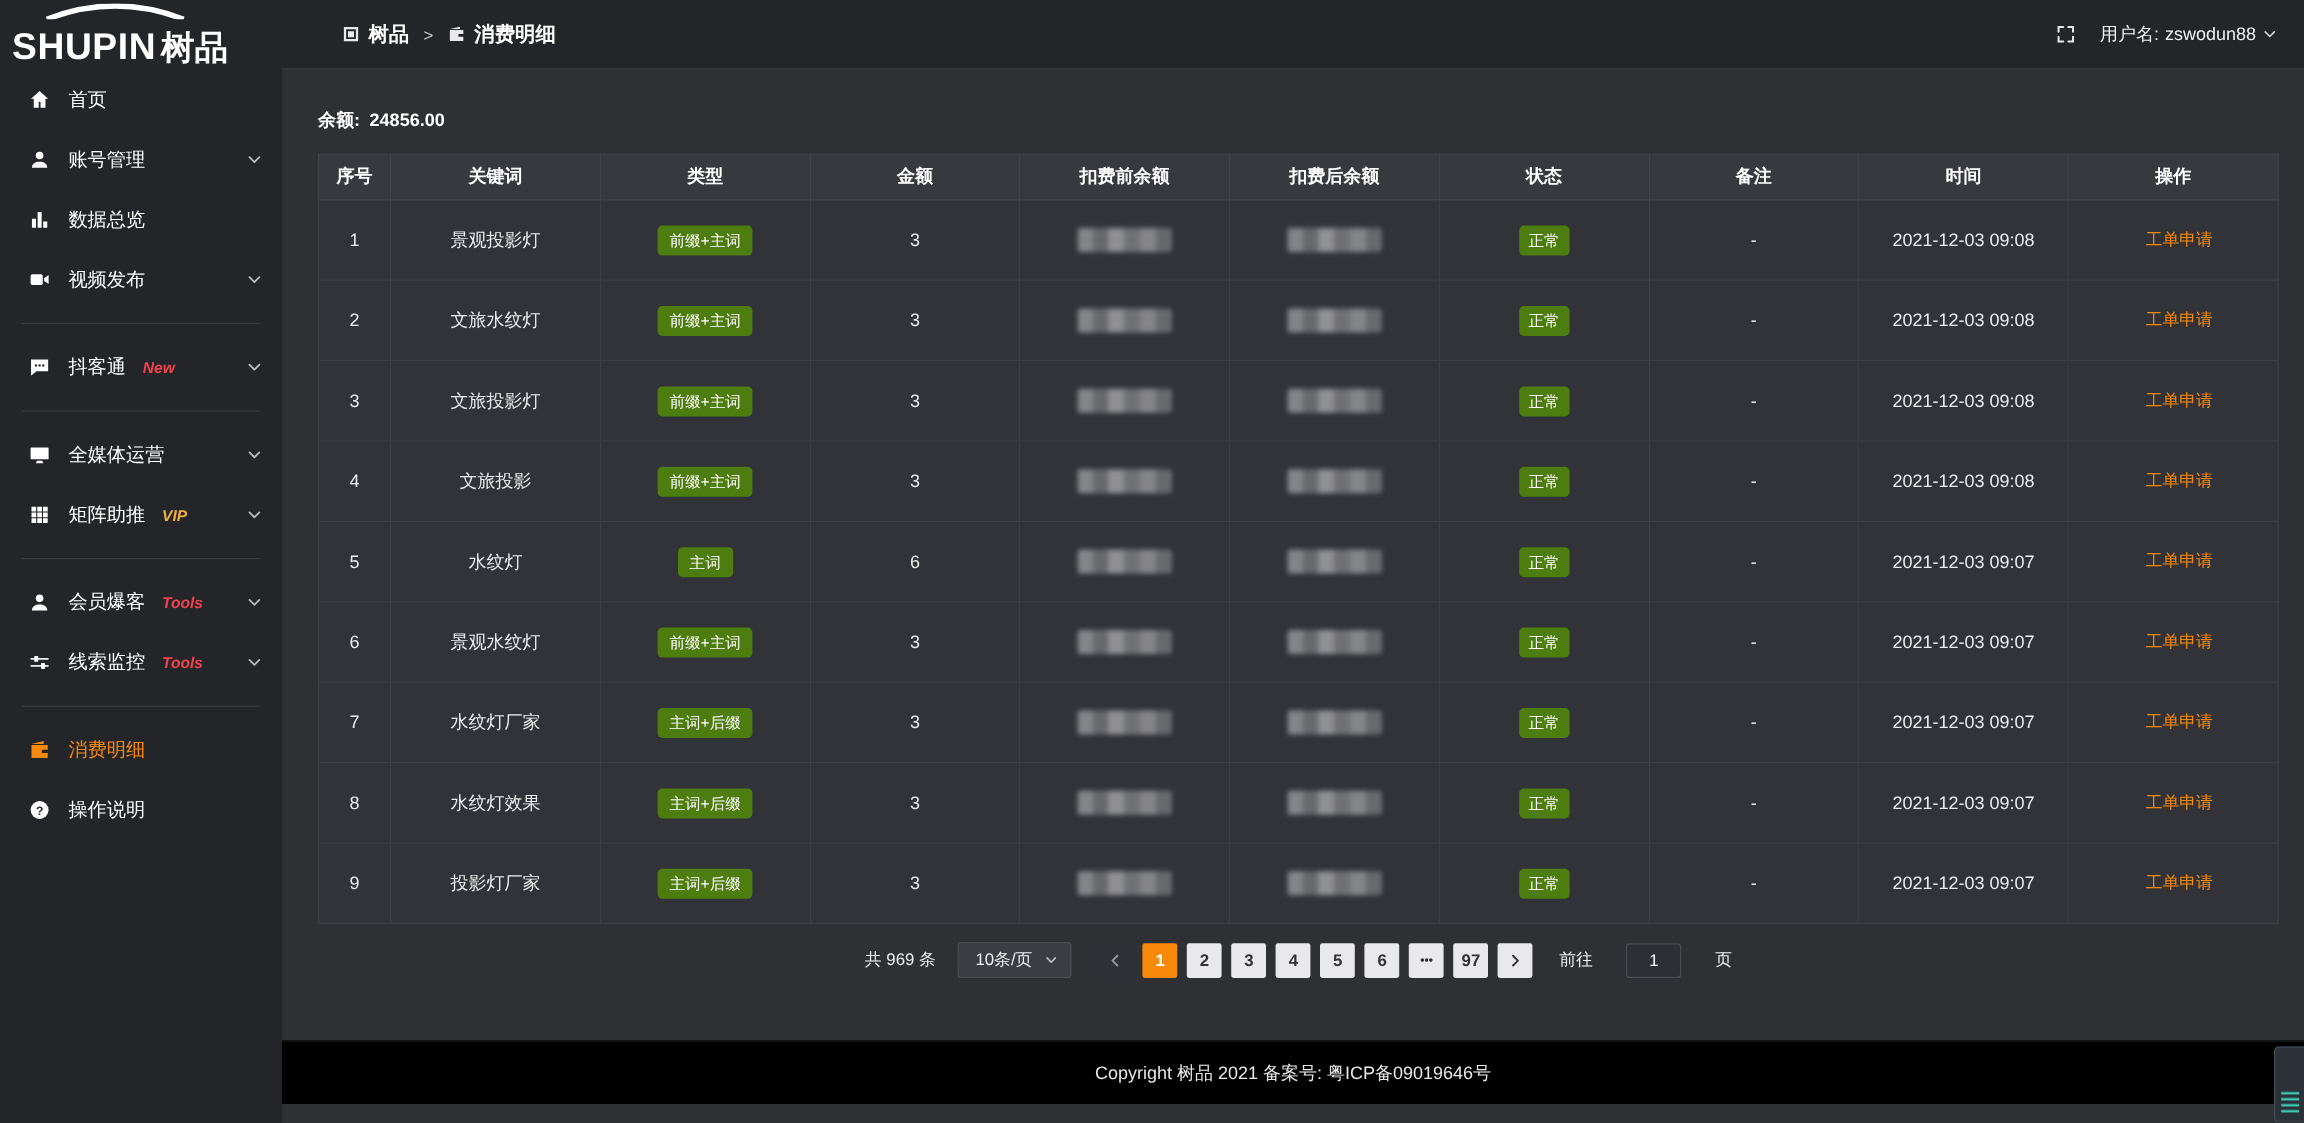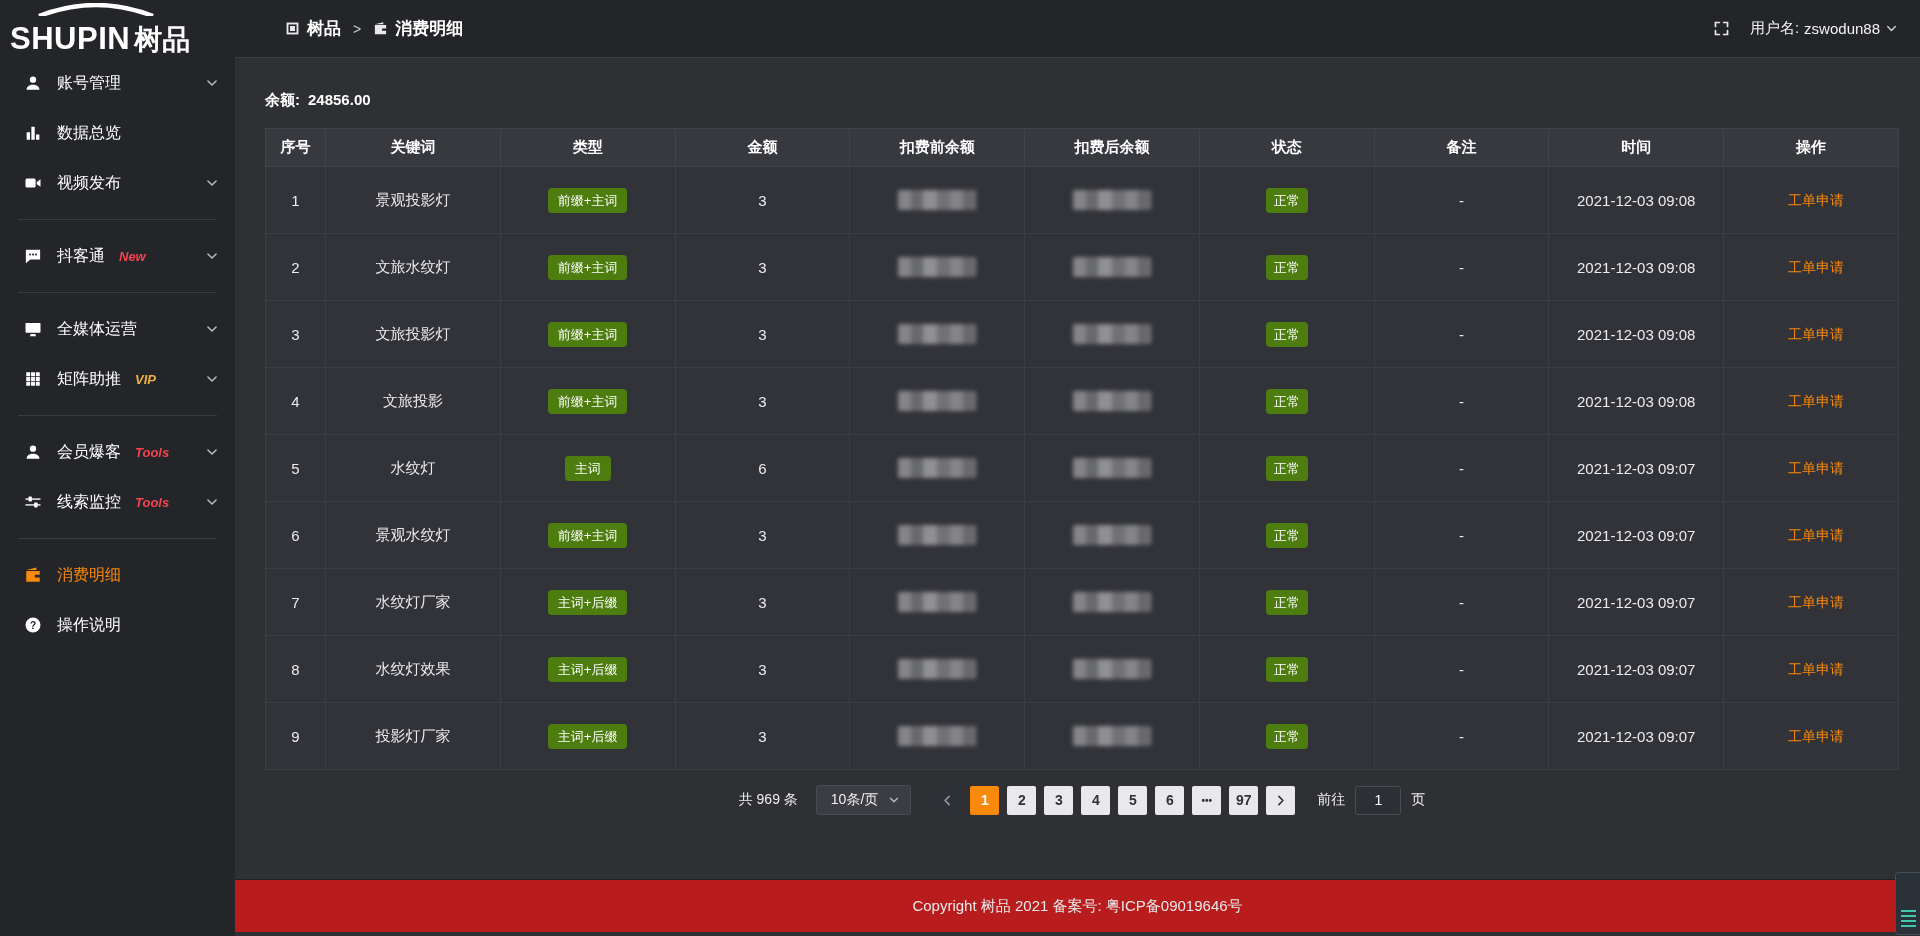--- a/index.html
+++ b/index.html
@@ -58,40 +58,48 @@
   .pagination { width:1634px; display:flex; justify-content:center; align-items:center; margin-top:15px; gap:8px; font-size:14px; color:#f0f0f2; }
   .pg-total { margin-right:10px; }
   .page-size-select { display:flex; align-items:center; gap:10px; background:#3c3d42; border:1px solid #4b4c51; border-radius:3px; height:30px; padding:0 10px 0 14px; cursor:pointer; margin-right:14px; }
   .select-chevron { width:12px; height:12px; color:#bdbec2; display:inline-flex; }
   .select-chevron svg { width:100%; height:100%; }
   .pg-btn { min-width:29px; height:29px; display:inline-flex; align-items:center; justify-content:center; background:#e9e9eb; color:#303237; font-weight:bold; border-radius:2px; cursor:pointer; padding:0 4px; }
   .pg-btn.prev { background:#303136; color:#97989c; }
   .pg-btn.active { background:#f9890a; color:#fff; }
   .pg-arrow { width:13px; height:13px; display:inline-flex; }
   .pg-arrow svg { width:100%; height:100%; }
-  .pg-goto { display:flex; align-items:center; gap:10px; margin-left:14px; }
+  .pg-goto { display:flex; align-items:center; gap:28px; margin-left:14px; }
   .goto-input { width:46px; height:29px; background:#2e2f34; border:1px solid #4b4c51; border-radius:3px; color:#fff; text-align:center; font-size:14px; font-family:inherit; }
   
-  .footer { position:fixed; left:235px; right:0; bottom:4px; height:53px; background:#b91c1c; display:flex; align-items:center; justify-content:center; font-size:15px; color:#e8e8ea; border-top:1px solid #202124; }
+  .footer { position:fixed; left:235px; right:0; bottom:16px; height:53px; background:#000000; display:flex; align-items:center; justify-content:center; font-size:15px; color:#e8e8ea; border-top:1px solid #202124; }
   
   .float-widget { position:fixed; right:0; bottom:1px; width:25px; height:63px; background:#2a3138; border:1px solid #40505a; border-right:none; border-radius:4px 0 0 4px; z-index:9; display:flex; flex-direction:column; justify-content:flex-end; align-items:center; padding-bottom:7px; cursor:pointer; }
   .float-widget .stripe { width:15px; height:2px; background:#3ec9ae; margin-top:3px; }
 </style>
 </head>
 <body>
 
 <div class="sidebar">
   <div class="logo">
     <svg class="logo-arc" viewBox="0 0 120 13">
       <path d="M3 13 Q60 -9 117 13" stroke="#fff" stroke-width="4.5" fill="none"></path>
     </svg>
     <span class="logo-en">SHUPIN</span>
     <span class="logo-cn">树品</span>
   </div>
   <div id="sidebar-menu">
+      <div class="sb-item">
+        <span class="sb-icon">
+          <svg viewBox="0 0 24 24" fill="currentColor">
+            <path d="M12 2.5 2.5 11H5.5v10h5.5v-6.5h2V21h5.5V11h3z"></path>
+          </svg>
+        </span>
+        <span class="sb-label">首页</span>
+      </div>
       <div class="sb-item">
         <span class="sb-icon">
           <svg viewBox="0 0 24 24" fill="currentColor">
             <circle cx="12" cy="7.5" r="4.2"></circle>
             <path d="M3.5 21c0-4.4 3.9-6.6 8.5-6.6s8.5 2.2 8.5 6.6z"></path>
           </svg>
         </span>
         <span class="sb-label">账号管理</span>
         <span class="sb-chevron">
           <svg viewBox="0 0 24 24" fill="none" stroke="currentColor" stroke-width="2.6" stroke-linecap="round" stroke-linejoin="round">

